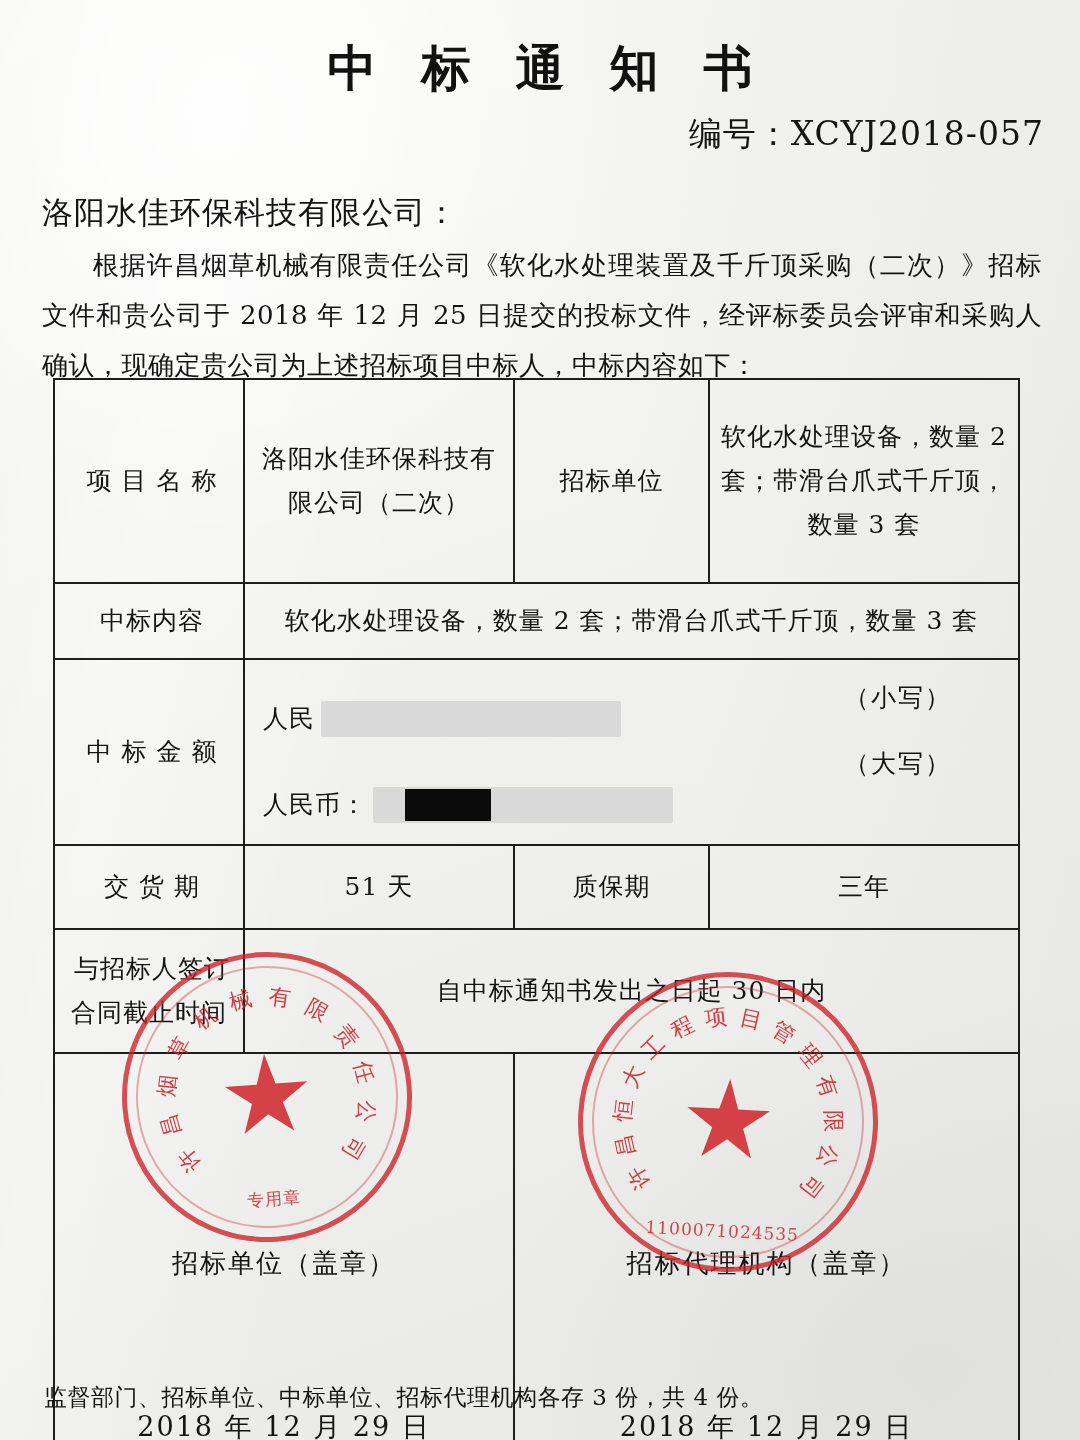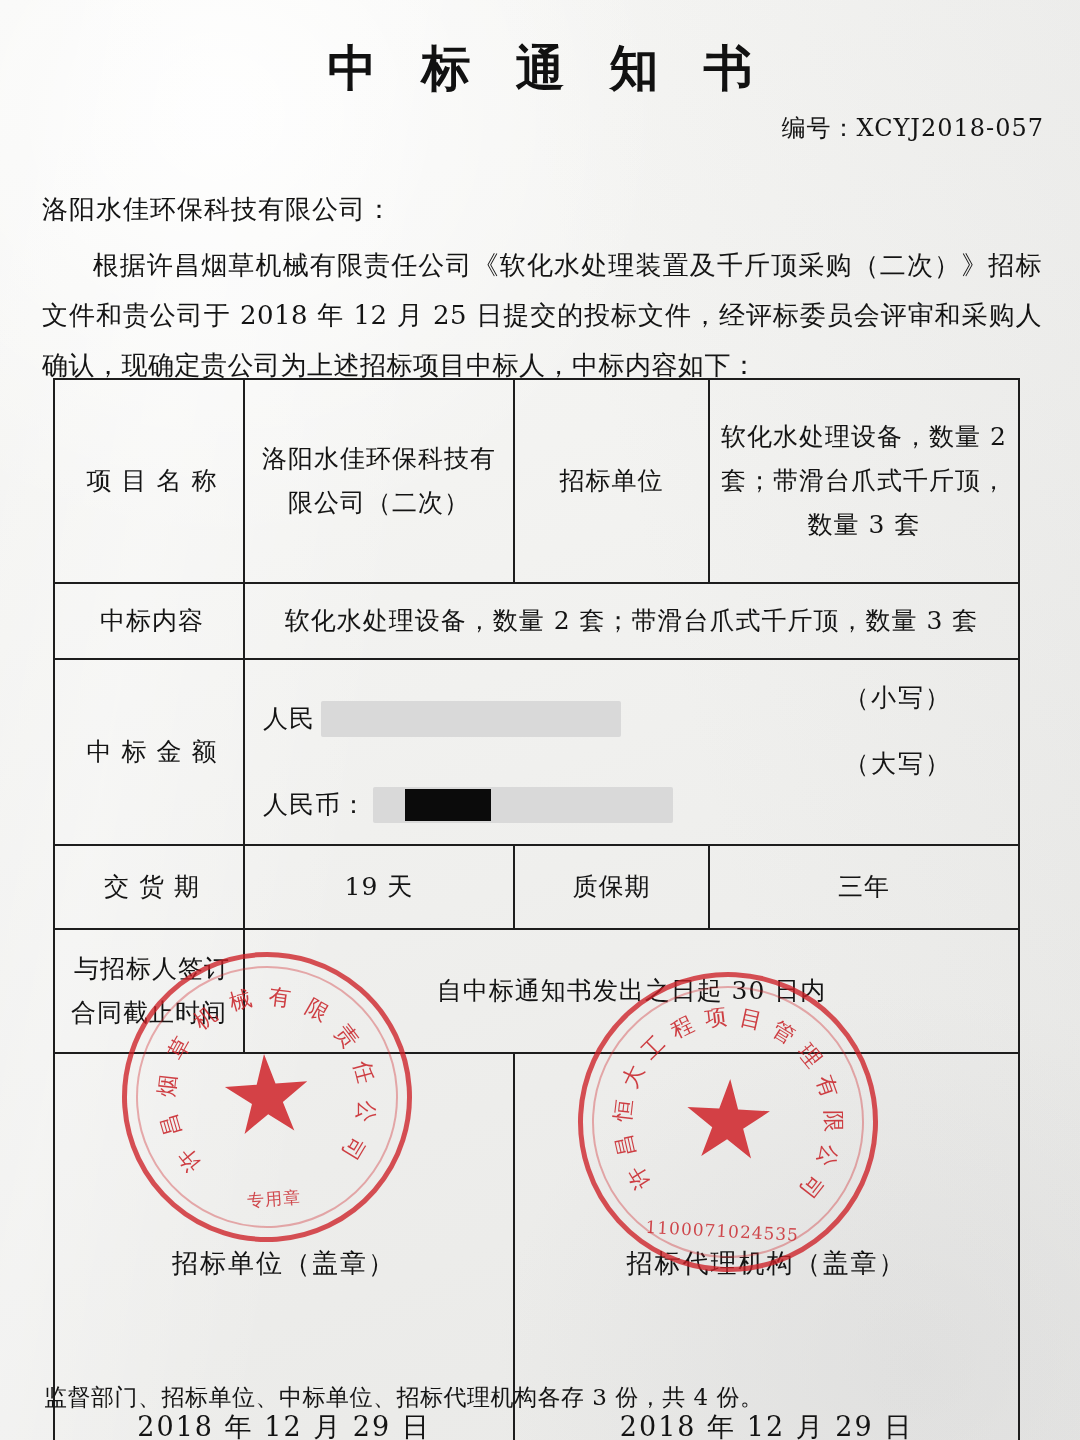--- a/index.html
+++ b/index.html
@@ -52,29 +52,29 @@
     font-size: 49px;
     letter-spacing: 14px;
     text-indent: 14px;
     font-weight: 600;
     color: #111;
   }
   .doc-number {
     position: absolute;
     top: 112px;
     right: 36px;
-    font-size: 24px;
+    font-size: 33px;
     letter-spacing: 1px;
   }
 
   .addressee {
     position: absolute;
     top: 192px;
     left: 42px;
-    font-size: 26px;
+    font-size: 31px;
     letter-spacing: 1px;
   }
 
   .body-para {
     position: absolute;
     top: 240px;
     left: 42px;
     width: 1000px;
     font-size: 26px;
     line-height: 50px;
@@ -265,21 +265,21 @@
           </div>
           <div class="amount-row">
             <span class="lead">人民币：</span>
             <span class="redact w2"></span>
             <span class="amount-tag tag2">（大写）</span>
           </div>
         </td>
       </tr>
       <tr>
         <td class="lbl" style="height:70px">交 货 期</td>
-        <td>19 天</td>
+        <td>51 天</td>
         <td>质保期</td>
         <td>三年</td>
       </tr>
       <tr>
         <td class="lbl" style="height:110px; letter-spacing:1px">与招标人签订合同截止时间</td>
         <td colspan="3">自中标通知书发出之日起 30 日内</td>
       </tr>
       <tr>
         <td colspan="2" class="seal-cell">
           <div class="seal-head">招标单位（盖章）</div>

